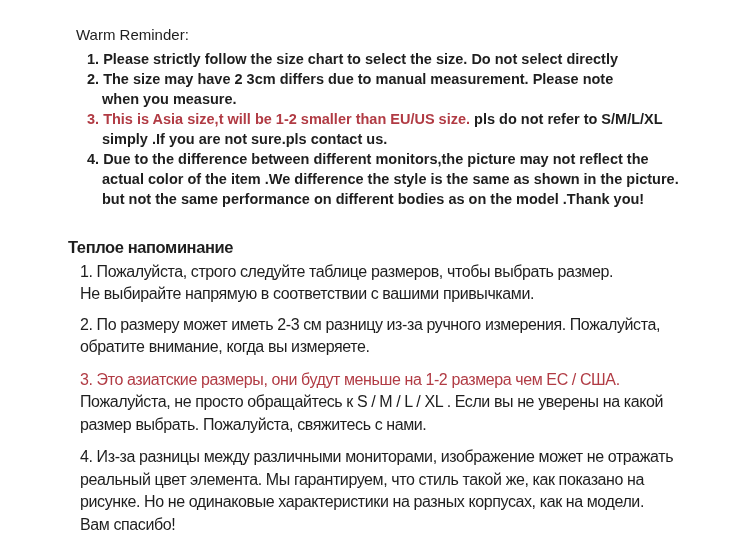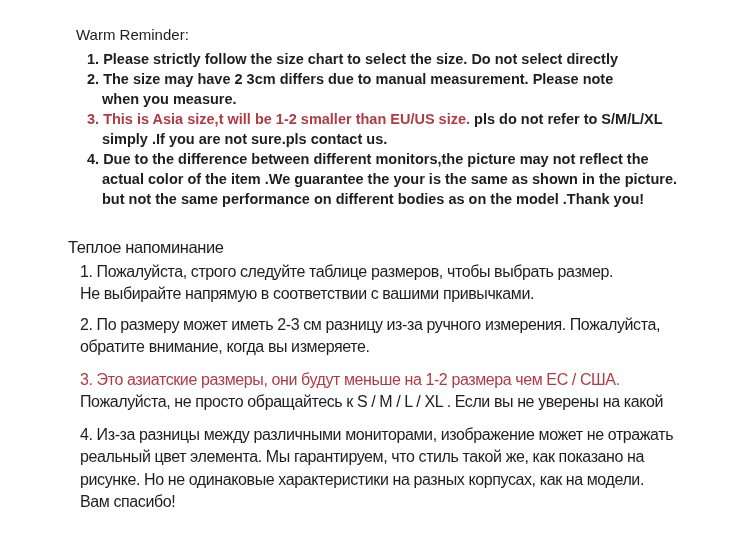--- a/index.html
+++ b/index.html
@@ -45,21 +45,21 @@
     margin-top: 27px;
     padding: 0 20px 0 68px;
     font-family: "Liberation Sans", sans-serif;
     font-size: 16px;
     letter-spacing: -0.4px;
     line-height: 22.5px;
   }
   .ru-title {
     margin: 0;
     font-size: 16.5px;
-    font-weight: 400;
+    font-weight: 700;
     line-height: 22.5px;
   }
   .ru-item {
     margin-left: 12px;
   }
   .ru-item-1 { margin-top: 2px; }
   .ru-item-2 { margin-top: 8px; }
   .ru-item-3 { margin-top: 10px; }
   .ru-item-4 { margin-top: 10px; }
 
@@ -88,21 +88,21 @@
 
     <div class="en-item">
       <span class="num red">3.</span>
       <span class="red">This is Asia size,t will be 1-2 smaller than EU/US size.</span><span> pls do not refer to S/M/L/XL</span><br>
       <span>simply .If you are not sure.pls contact us.</span>
     </div>
 
     <div class="en-item">
       <span class="num">4.</span>
       <span>Due to the difference between different monitors,the picture may not reflect the</span><br>
-      <span>actual color of the item .We guarantee the your is the same as shown in the picture.</span><br>
+      <span>actual color of the item .We difference the style is the same as shown in the picture.</span><br>
       <span>but not the same performance on different bodies as on the model .Thank you!</span>
     </div>
 
   </div>
 </section>
 
 <section class="ru-section">
   <h2 class="ru-title">Теплое напоминание</h2>
 
   <div class="ru-item ru-item-1">
@@ -111,20 +111,21 @@
   </div>
 
   <div class="ru-item ru-item-2">
     <span>2. По размеру может иметь 2-3 см разницу из-за ручного измерения. Пожалуйста,</span><br>
     <span>обратите внимание, когда вы измеряете.</span>
   </div>
 
   <div class="ru-item ru-item-3">
     <span class="red">3. Это азиатские размеры, они будут меньше на 1-2 размера чем ЕС / США.</span><br>
     <span>Пожалуйста, не просто обращайтесь к S / M / L / XL . Если вы не уверены на какой</span><br>
+    <span>размер выбрать. Пожалуйста, свяжитесь с нами.</span>
   </div>
 
   <div class="ru-item ru-item-4">
     <span>4. Из-за разницы между различными мониторами, изображение может не отражать</span><br>
     <span>реальный цвет элемента. Мы гарантируем, что стиль такой же, как показано на</span><br>
     <span>рисунке. Но не одинаковые характеристики на разных корпусах, как на модели.</span><br>
     <span>Вам спасибо!</span>
   </div>
 </section>
 

